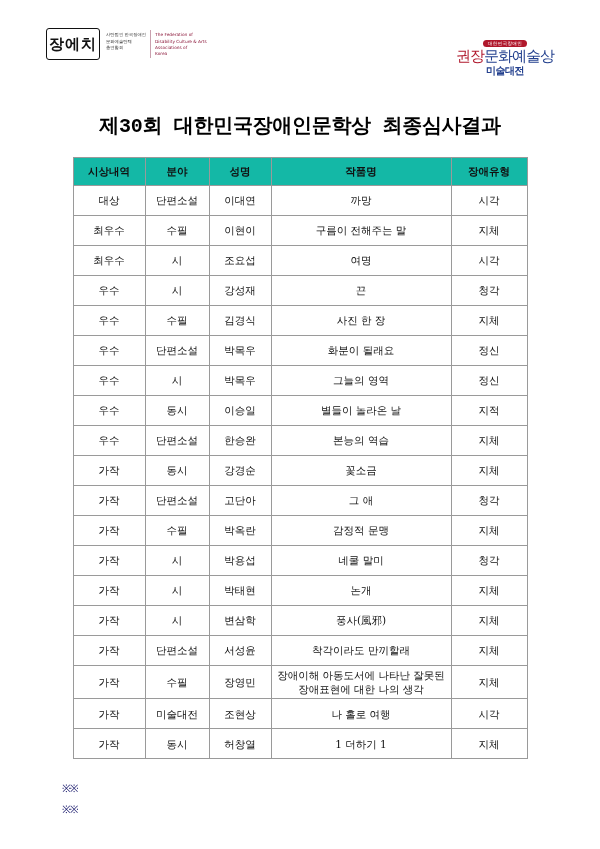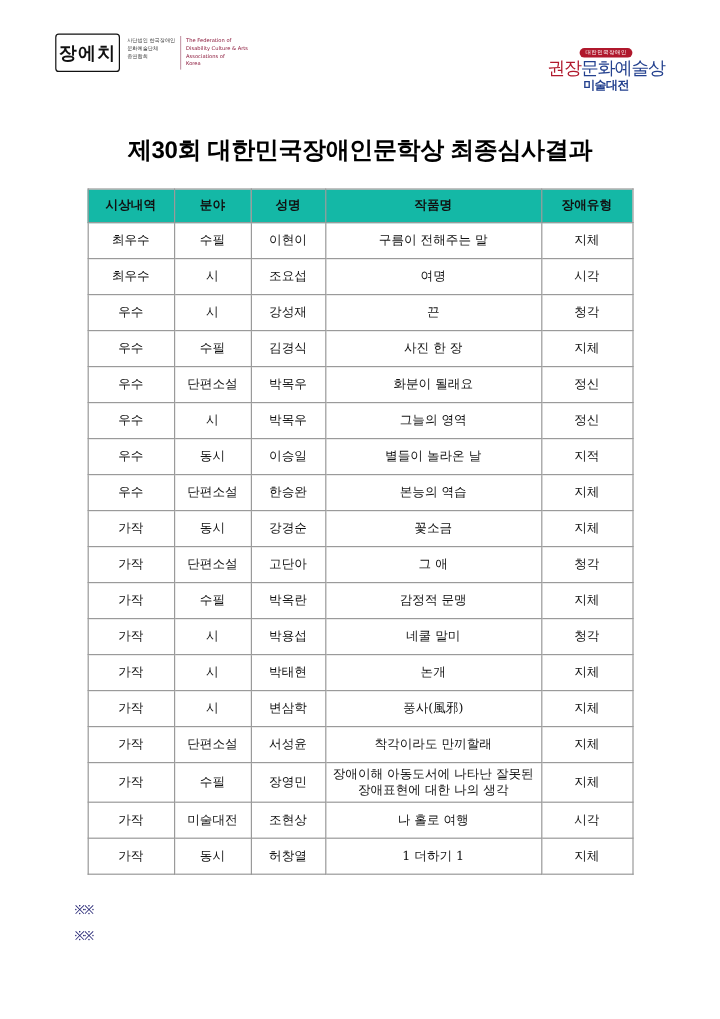--- a/index.html
+++ b/index.html
@@ -98,21 +98,21 @@
     font-weight: bold;
     color: #23408e;
     letter-spacing: -0.5px;
     line-height: 1.1;
     margin-top: 1px;
   }
 
   
   .doc-title {
     text-align: center;
-    font-family: Liberation Sans, sans-serif;
+    font-family: Liberation Mono, monospace;
     font-size: 20px;
     font-weight: bold;
     letter-spacing: -0.3px;
     margin: 26px 0 18px 0;
     color: #000;
   }
 
   
   table.results {
     border-collapse: collapse;
@@ -211,20 +211,27 @@
       <tr>
         <th>시상내역</th>
         <th>분야</th>
         <th>성명</th>
         <th>작품명</th>
         <th>장애유형</th>
       </tr>
     </thead>
     <tbody>
         <tr>
+          <td>대상</td>
+          <td>단편소설</td>
+          <td>이대연</td>
+          <td>까망</td>
+          <td>시각</td>
+        </tr>
+        <tr>
           <td>최우수</td>
           <td>수필</td>
           <td>이현이</td>
           <td>구름이 전해주는 말</td>
           <td>지체</td>
         </tr>
         <tr>
           <td>최우수</td>
           <td>시</td>
           <td>조요섭</td>

